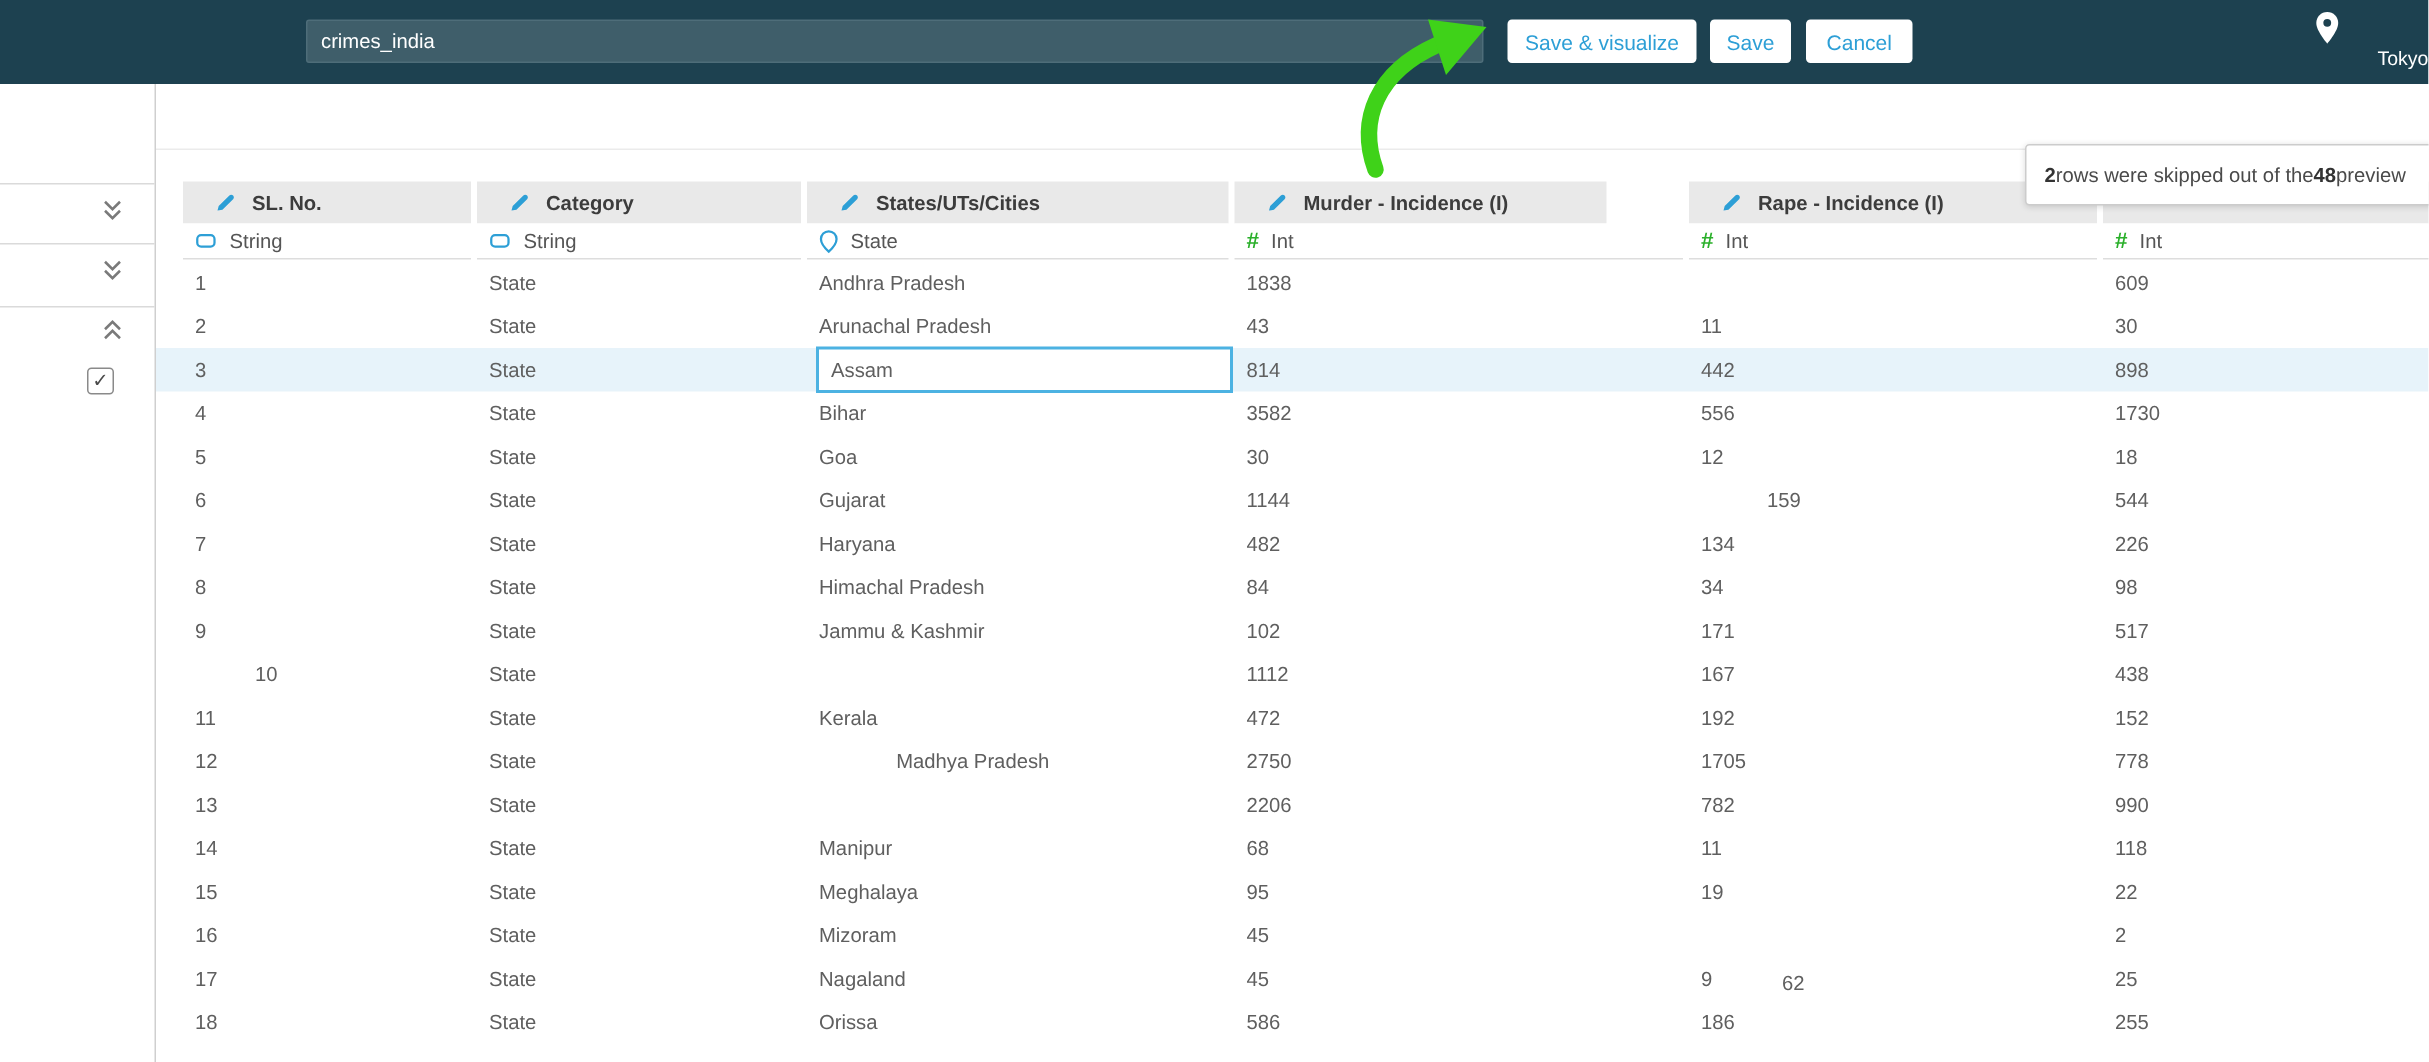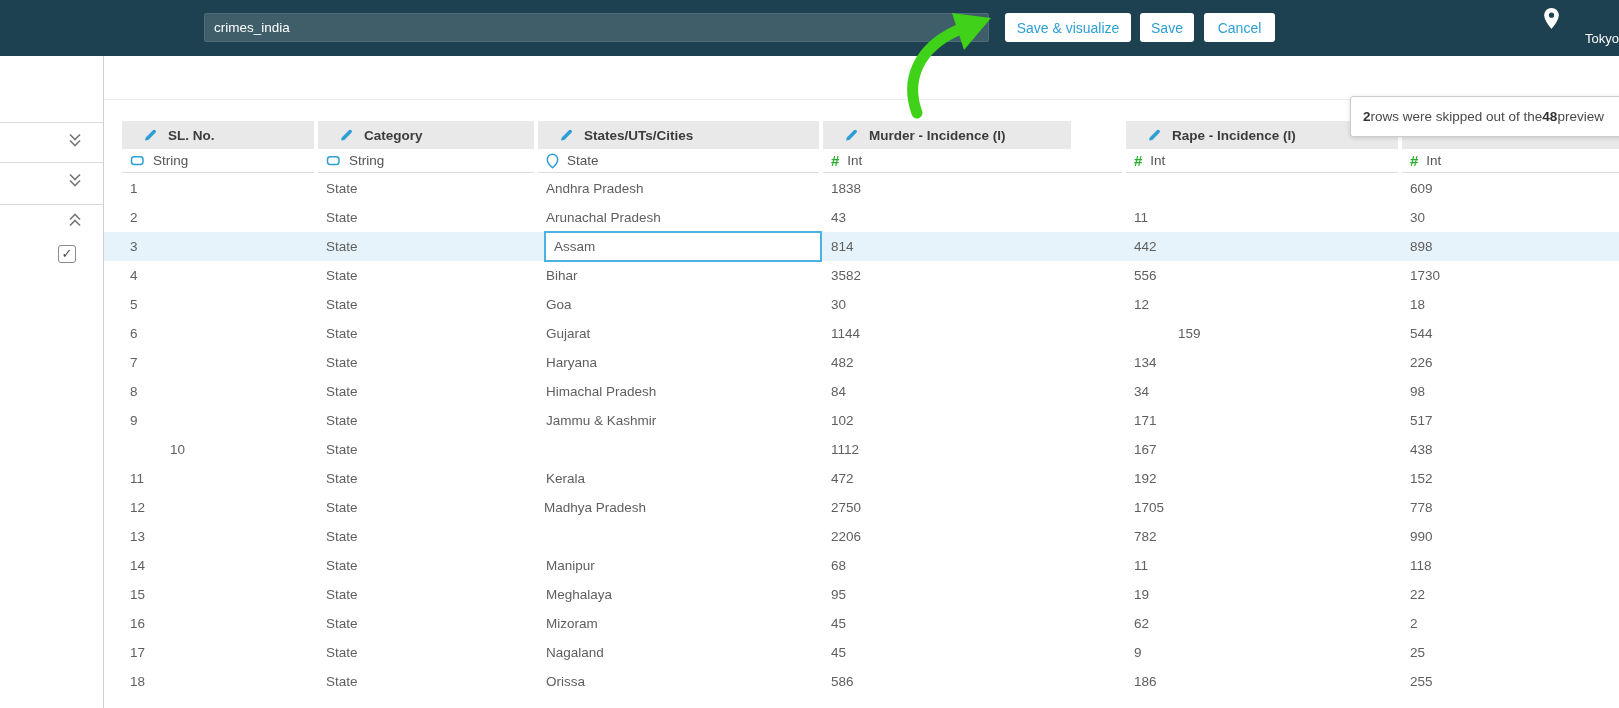--- a/index.html
+++ b/index.html
@@ -224,21 +224,21 @@
         <div class="cell" style="left: 130px; width: 176px;">11</div>
         <div class="cell" style="left: 326px; width: 200px;">State</div>
         <div class="cell" style="left: 546px; width: 265px;">Kerala</div>
         <div class="cell" style="left: 831px; width: 283px;">472</div>
         <div class="cell" style="left: 1134px; width: 256px;">192</div>
         <div class="cell" style="left: 1410px; width: 234px;">152</div>
       </div>
       <div class="row" style="top: 493px;">
         <div class="cell" style="left: 130px; width: 176px;">12</div>
         <div class="cell" style="left: 326px; width: 200px;">State</div>
-        <div class="cell" style="left: 544px; width: 265px;">Madhya Pradesh</div>
+        <div class="cell" style="left: 516px; width: 265px; text-align: center;">Madhya Pradesh</div>
         <div class="cell" style="left: 831px; width: 283px;">2750</div>
         <div class="cell" style="left: 1134px; width: 256px;">1705</div>
         <div class="cell" style="left: 1410px; width: 234px;">778</div>
       </div>
       <div class="row" style="top: 522px;">
         <div class="cell" style="left: 130px; width: 176px;">13</div>
         <div class="cell" style="left: 326px; width: 200px;">State</div>
         <div class="cell" style="left: 831px; width: 283px;">2206</div>
         <div class="cell" style="left: 1134px; width: 256px;">782</div>
         <div class="cell" style="left: 1410px; width: 234px;">990</div>
@@ -257,21 +257,21 @@
         <div class="cell" style="left: 546px; width: 265px;">Meghalaya</div>
         <div class="cell" style="left: 831px; width: 283px;">95</div>
         <div class="cell" style="left: 1134px; width: 256px;">19</div>
         <div class="cell" style="left: 1410px; width: 234px;">22</div>
       </div>
       <div class="row" style="top: 609px;">
         <div class="cell" style="left: 130px; width: 176px;">16</div>
         <div class="cell" style="left: 326px; width: 200px;">State</div>
         <div class="cell" style="left: 546px; width: 265px;">Mizoram</div>
         <div class="cell" style="left: 831px; width: 283px;">45</div>
-        <div class="cell" style="left: 1134px; width: 256px;">62</div>
+        <div class="cell" style="left: 1188px; width: 256px; margin-top: 32px;">62</div>
         <div class="cell" style="left: 1410px; width: 234px;">2</div>
       </div>
       <div class="row" style="top: 638px;">
         <div class="cell" style="left: 130px; width: 176px;">17</div>
         <div class="cell" style="left: 326px; width: 200px;">State</div>
         <div class="cell" style="left: 546px; width: 265px;">Nagaland</div>
         <div class="cell" style="left: 831px; width: 283px;">45</div>
         <div class="cell" style="left: 1134px; width: 256px;">9</div>
         <div class="cell" style="left: 1410px; width: 234px;">25</div>
       </div>

